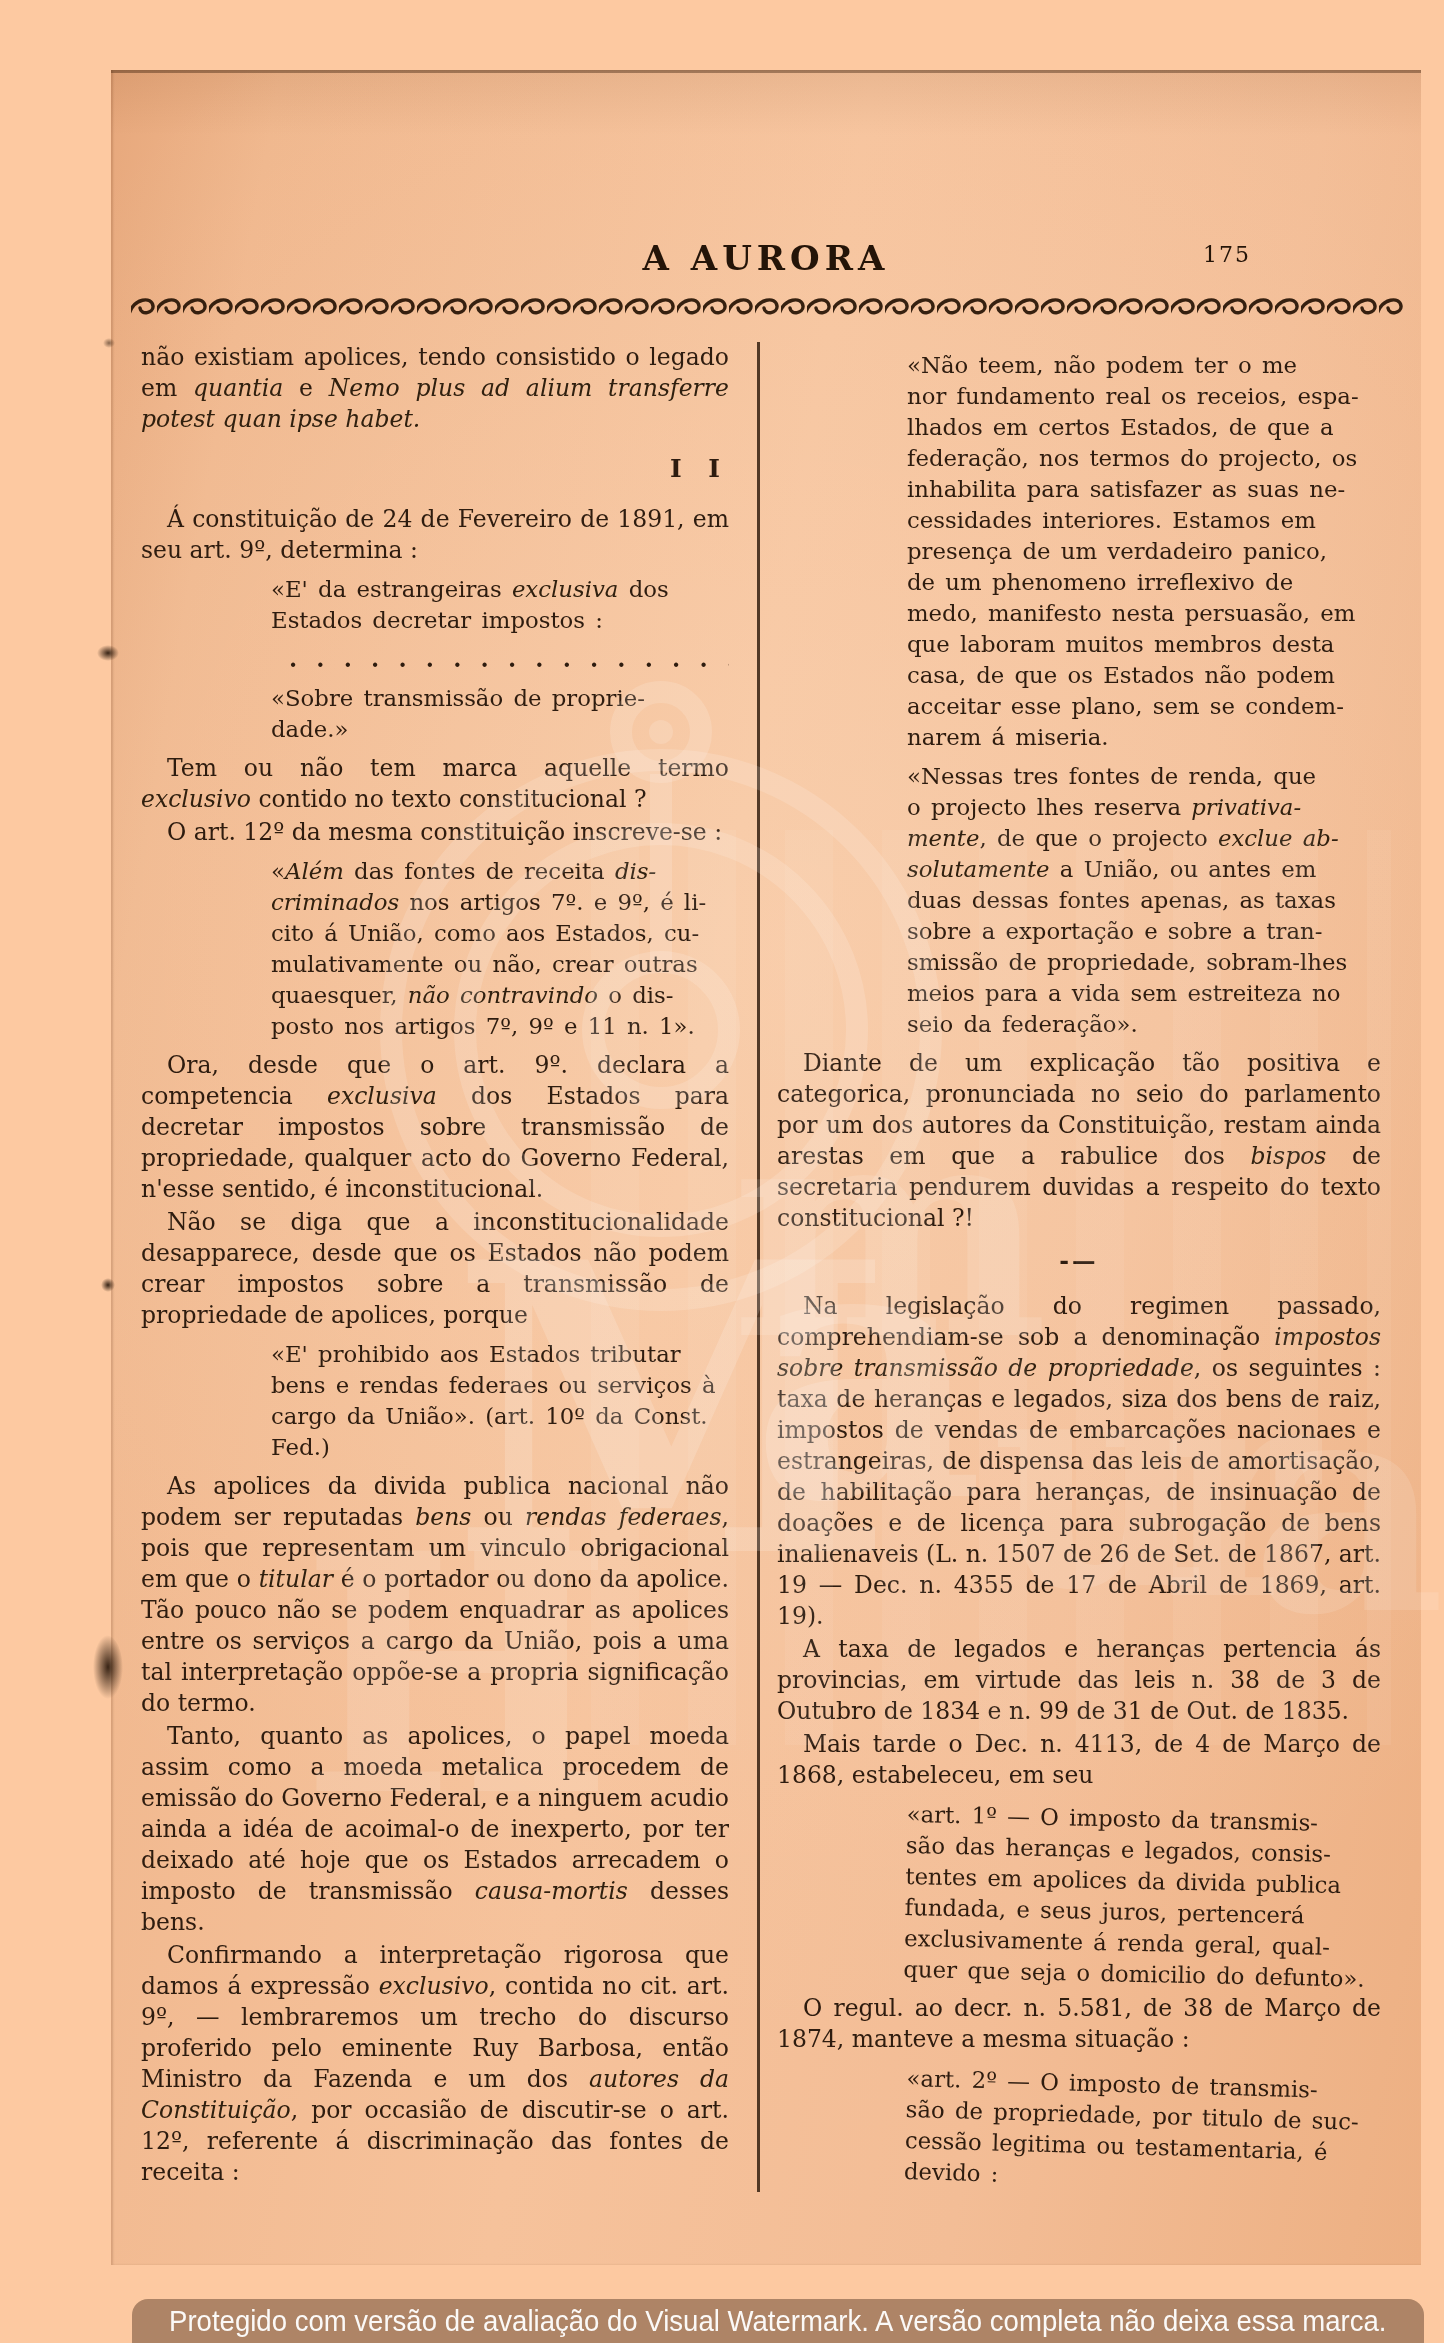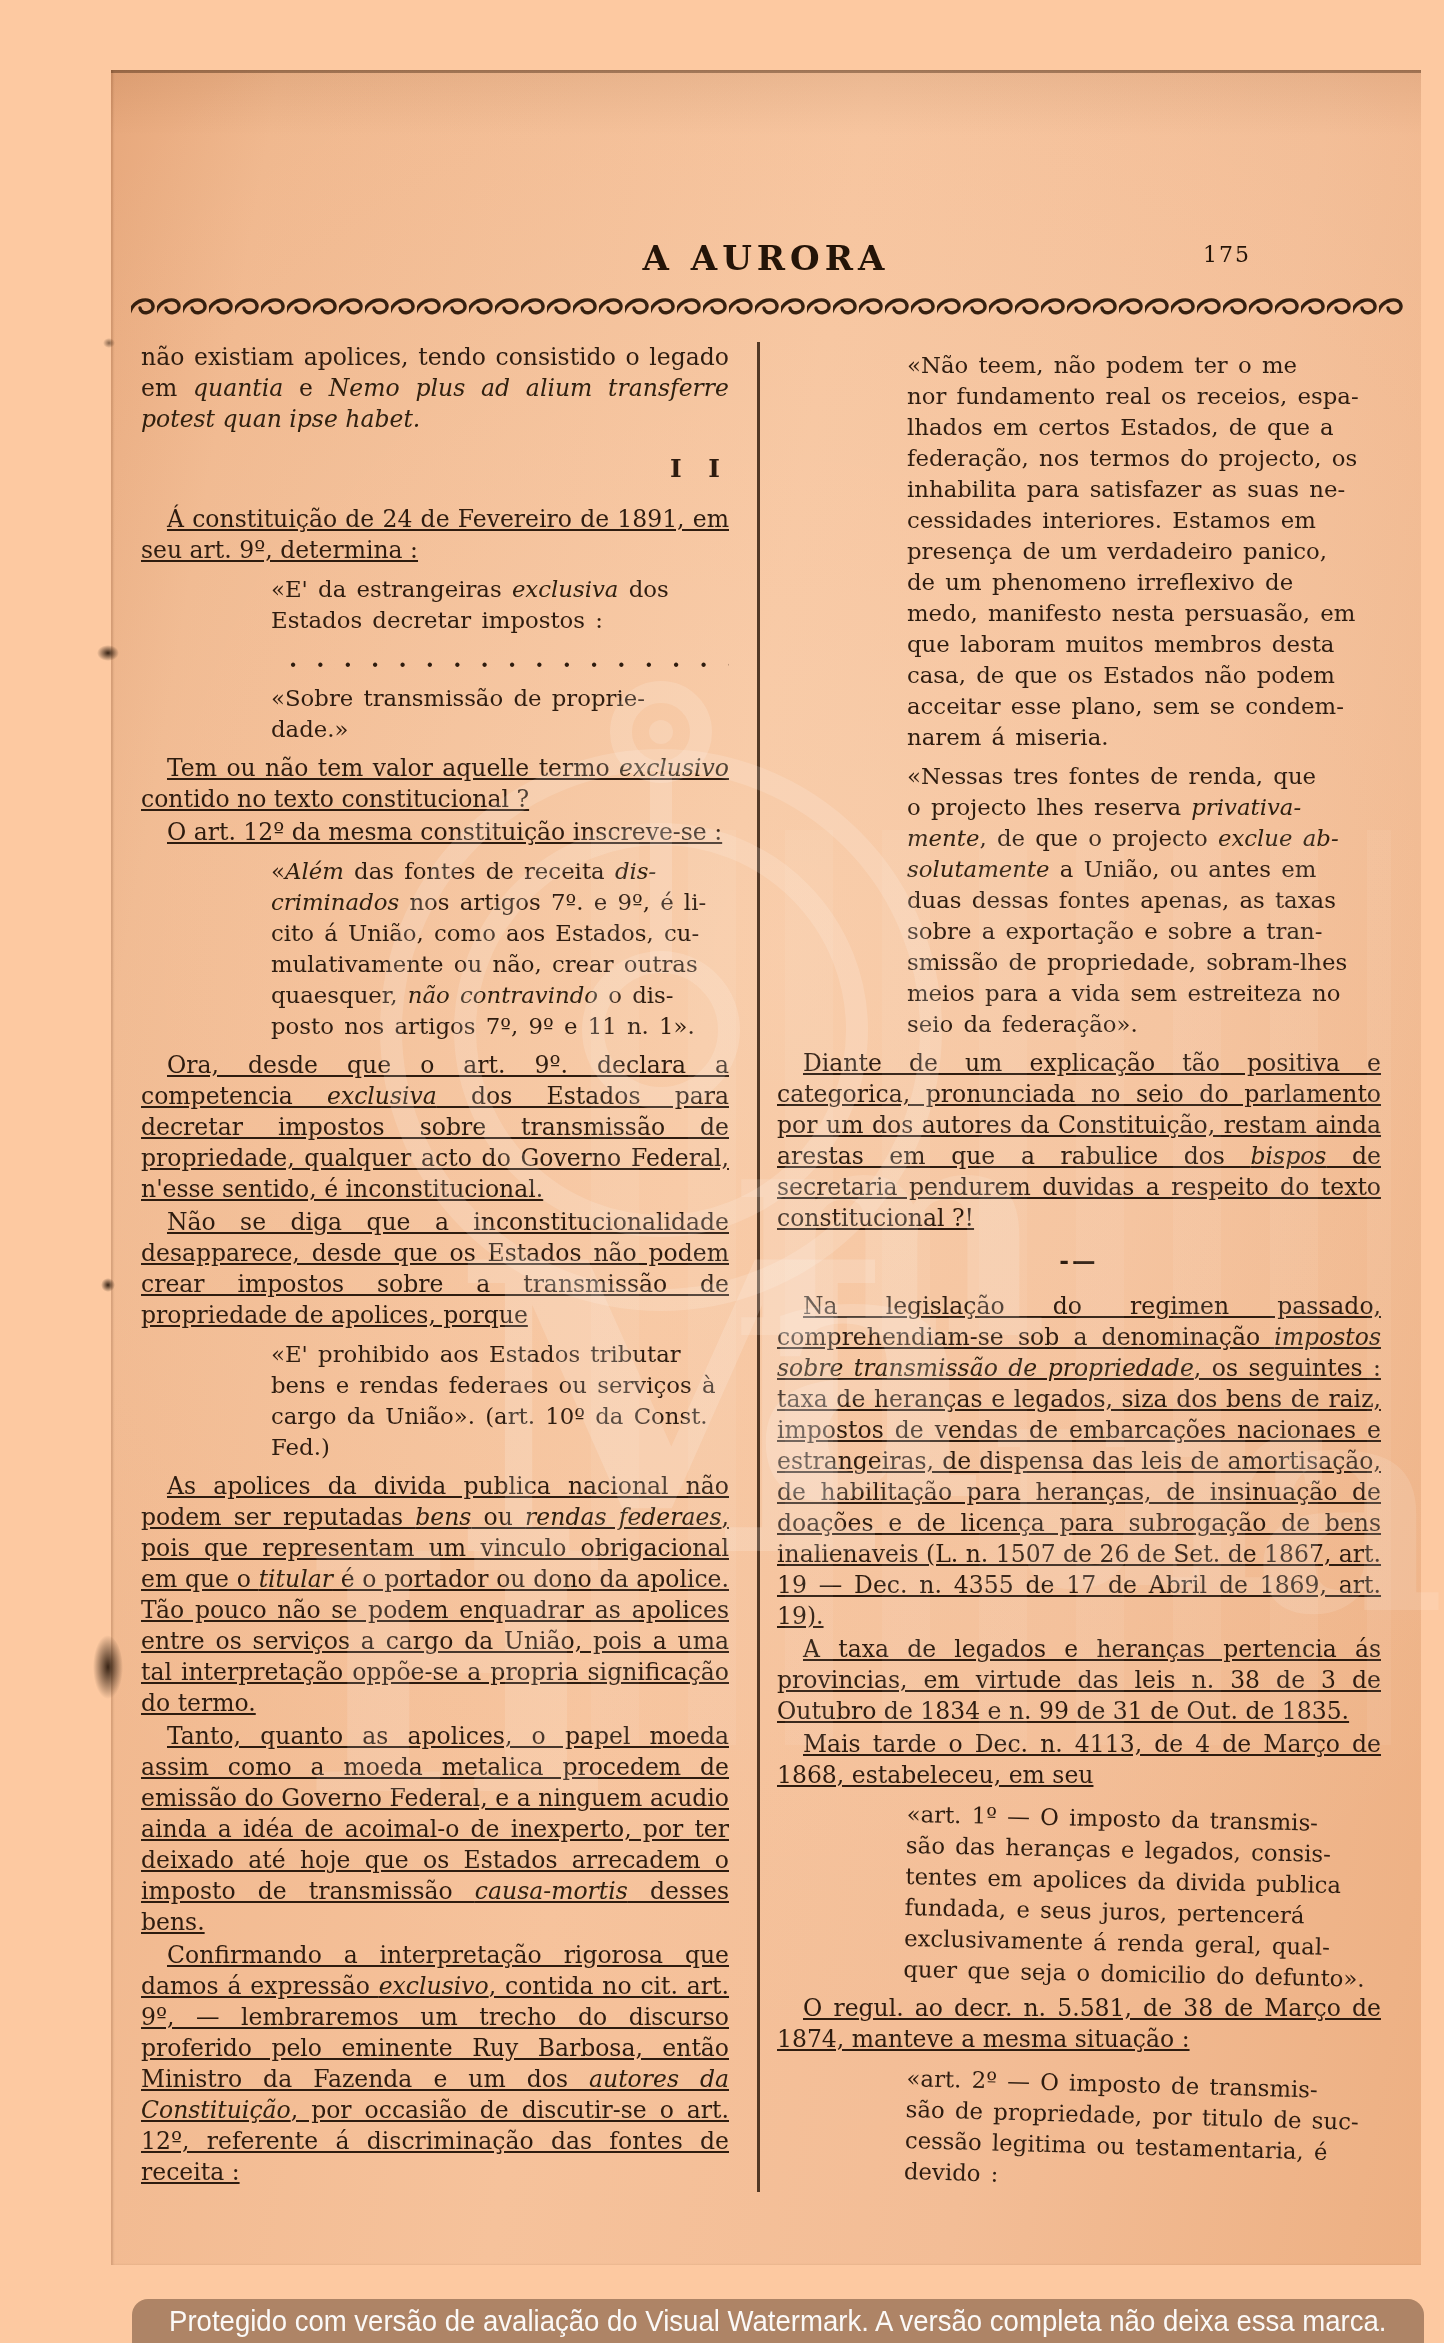--- a/index.html
+++ b/index.html
@@ -17,21 +17,21 @@
     position:absolute;top:168px;left:0;right:0;text-align:center;
     font-size:34px;font-weight:bold;letter-spacing:5px;color:#241408;
   }
   .page-number{position:absolute;top:172px;left:1092px;font-size:22px;color:#241408;letter-spacing:2px;}
   .wavy{position:absolute;top:222px;left:20px;opacity:.94;}
   .col-divider{position:absolute;left:646px;top:272px;width:2.5px;height:1850px;background:rgba(45,26,11,.82);}
   .column{position:absolute;top:272px;font-size:23.5px;line-height:31px;color:#2e1c0f;}
   .column.left{left:30px;width:588px;}
   .column.right{left:666px;width:604px;}
   .block{margin:0 0 2px;}
-  .paragraph{text-indent:26px;text-align:justify;text-decoration:underline;}
+  .paragraph{text-indent:26px;text-align:justify;}
   .continuation{text-indent:0;text-align:justify;}
   .heading{text-align:right;font-weight:bold;font-size:25px;letter-spacing:9px;margin:18px 0 20px;text-indent:0;}
   .quote{margin:8px 6px 8px 130px;white-space:pre-line;text-align:left;word-spacing:3px;font-size:22.8px;line-height:31px;}
   .dots{margin:4px 0 4px 148px;white-space:nowrap;overflow:hidden;word-spacing:7px;letter-spacing:2px;font-weight:bold;}
   .divider{text-align:center;font-weight:bold;letter-spacing:3px;margin:12px 0 14px;text-indent:0;}
   em{font-style:italic;color:#30200f;}
   
   .wm-logo{position:absolute;left:230px;top:600px;pointer-events:none;}
   .wm-letters span{position:absolute;color:rgba(255,255,255,.16);font-weight:bold;pointer-events:none;line-height:1;}
   .wm-letters .g0{left:190px;top:1440px;font-size:330px;color:rgba(255,255,255,.12);}
@@ -84,21 +84,21 @@
 
     <div class="column left" id="col-left">
         <div class="block continuation"><span>não existiam apolices, tendo consistido o legado em </span><em>quantia</em><span> e </span><em>Nemo plus ad alium transferre potest quan ipse habet.</em></div>
         <div class="block heading">I I</div>
         <div class="block paragraph"><span>Á constituição de 24 de Fevereiro de 1891, em seu art. 9º, determina :</span></div>
         <div class="block quote"><span>«E' da estrangeiras </span><em>exclusiva</em><span> dos
 Estados decretar impostos :</span></div>
         <div class="block dots">. . . . . . . . . . . . . . . . .    . . . . .</div>
         <div class="block quote"><span>«Sobre transmissão de proprie-
 dade.»</span></div>
-        <div class="block paragraph"><span>Tem ou não tem valor aquelle termo </span><em>exclusivo</em><span> contido no texto constitucional ?</span></div>
+        <div class="block paragraph"><span>Tem ou não tem marca aquelle termo </span><em>exclusivo</em><span> contido no texto constitucional ?</span></div>
         <div class="block paragraph"><span>O art. 12º da mesma constituição inscreve-se :</span></div>
         <div class="block quote"><span>«</span><em>Além</em><span> das fontes de receita </span><em>dis-
 criminados</em><span> nos artigos 7º. e 9º, é li-
 cito á União, como aos Estados, cu-
 mulativamente ou não, crear outras
 quaesquer, </span><em>não contravindo</em><span> o dis-
 posto nos artigos 7º, 9º e 11 n. 1».</span></div>
         <div class="block paragraph"><span>Ora, desde que o art. 9º. declara a competencia </span><em>exclusiva</em><span> dos Estados para decretar impostos sobre transmissão de propriedade, qualquer acto do Governo Federal, n'esse sentido, é inconstitucional.</span></div>
         <div class="block paragraph"><span>Não se diga que a inconstitucionalidade desapparece, desde que os Estados não podem crear impostos sobre a transmissão de propriedade de apolices, porque</span></div>
         <div class="block quote"><span>«E' prohibido aos Estados tributar

